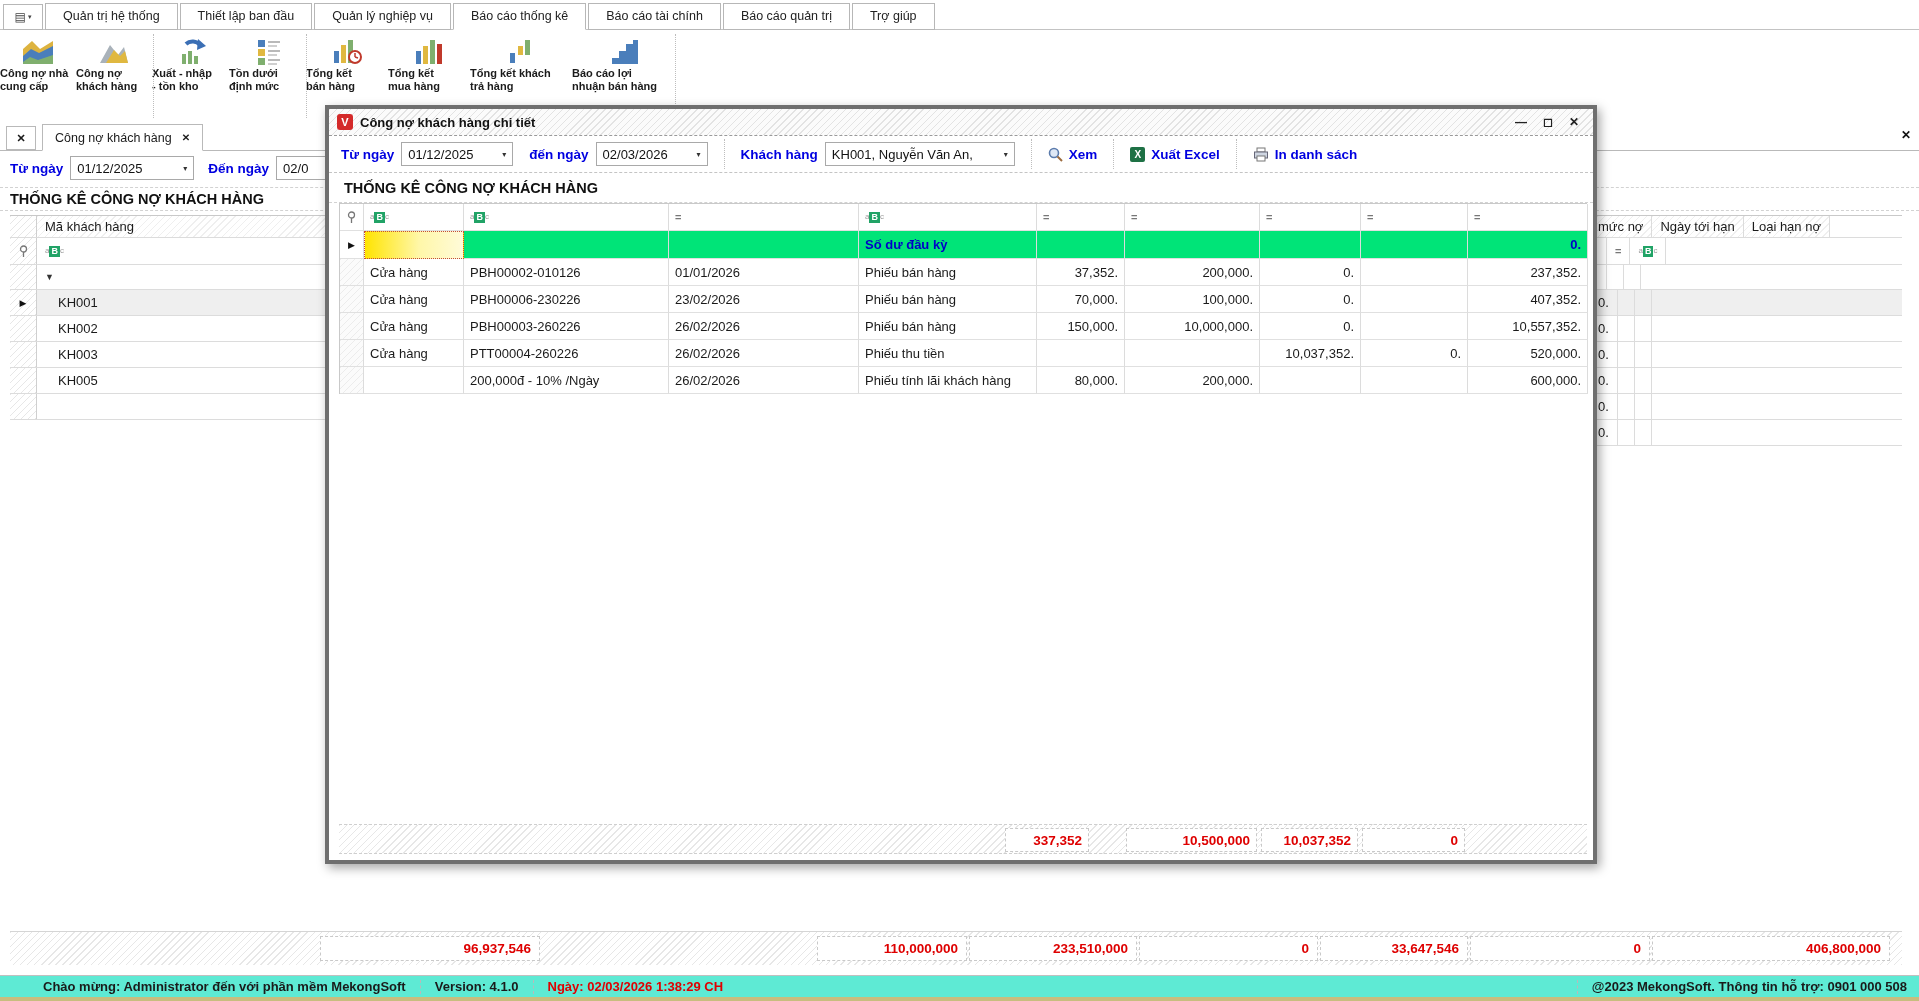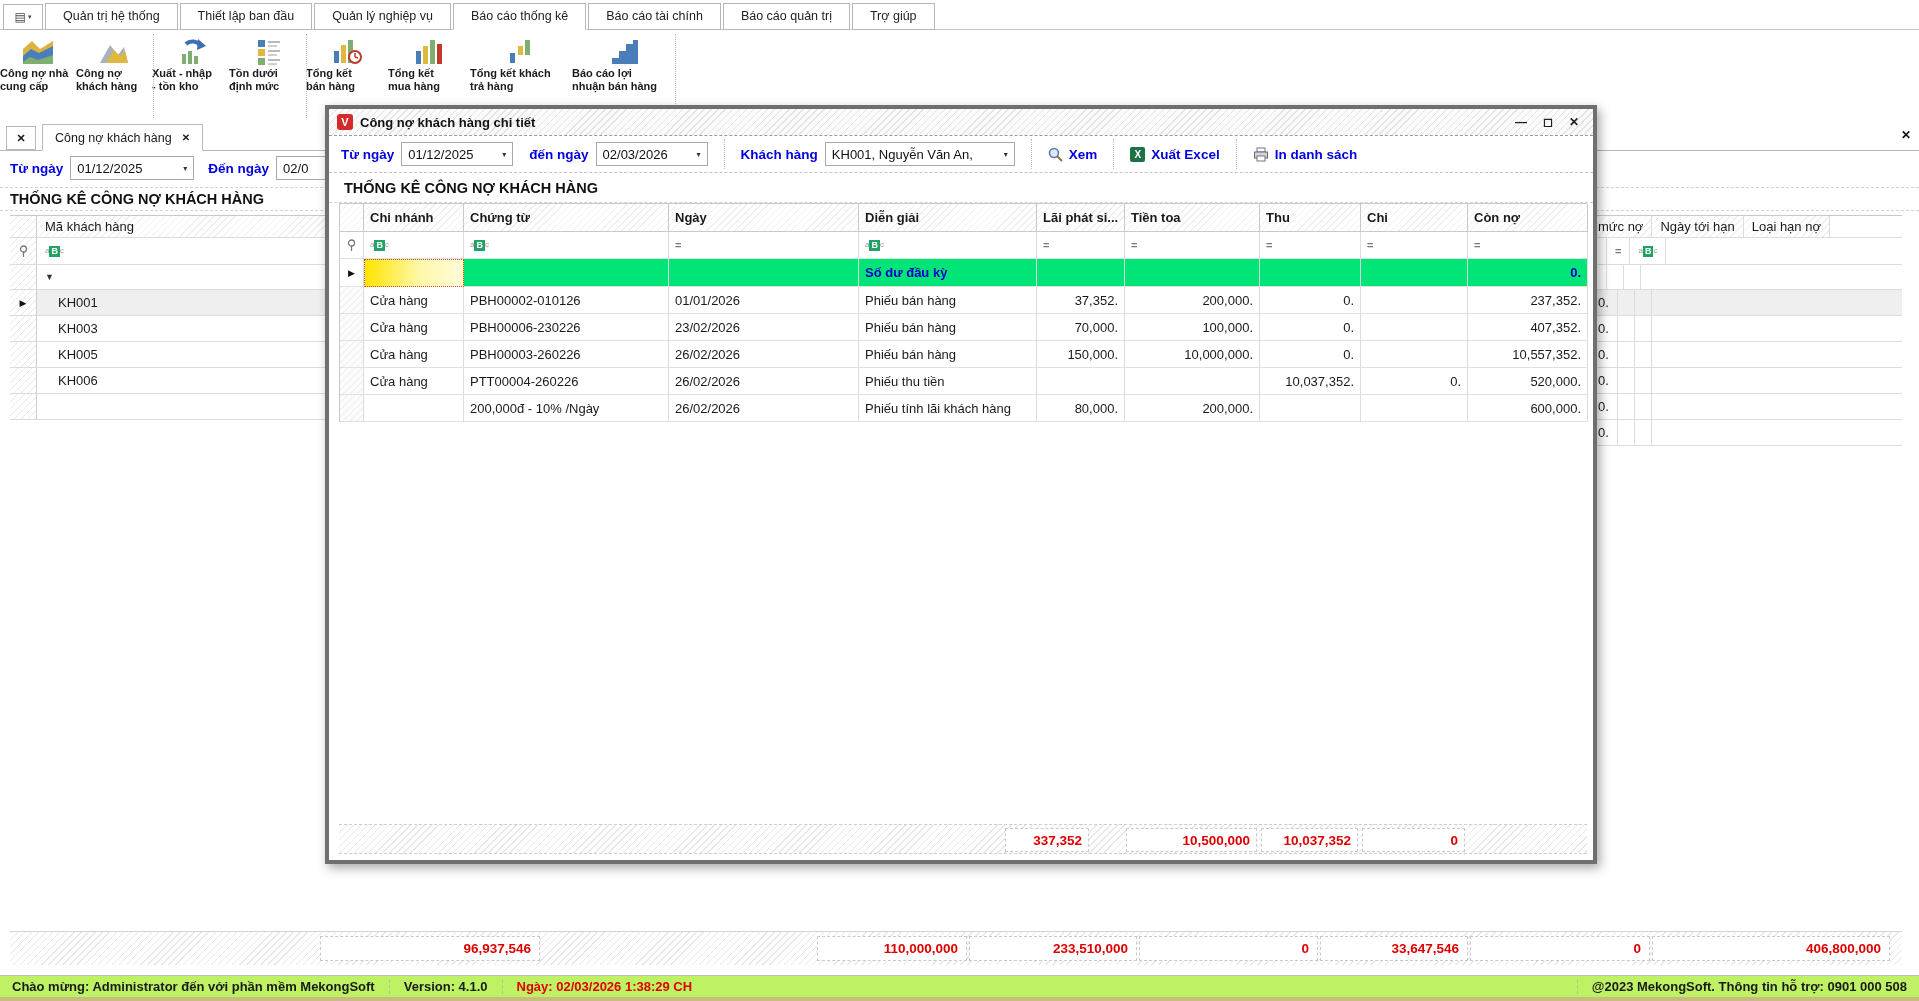--- a/index.html
+++ b/index.html
@@ -112,22 +112,22 @@
     border:1px dotted #c24b3a; }
   .rowarrow{ font-size:9px; color:#111; }
   .dfooter{ position:absolute; left:10px; top:715px; width:1248px; height:30px;
     background:repeating-linear-gradient(135deg,#e7e7e7 0 1px,#ffffff 1px 5px);
     border-top:1px dashed #cfcfcf; border-bottom:1px dashed #cfcfcf;}
   .fcell{ position:absolute; top:3px; height:24px; background:#fff; border:1px dashed #c9c9c9;
     color:#de0000; font-weight:bold; font-size:13.5px; display:flex; align-items:center;
     justify-content:flex-end; padding-right:6px; }
 
   
-  .statusbar{ position:absolute; left:0; right:0; top:975px; height:26px; background:#bef264;
-    border-top:1px solid #c0c0c0; }
+  .statusbar{ position:absolute; left:0; right:0; top:975px; height:26px; background:#5eead4;
+    border-top:1px solid #c0c0c0;padding-left:31px; }
   .statusrow{ height:21px; display:flex; align-items:center; padding:0 12px; gap:14px; }
   .statusrow .st{ font-weight:bold; font-size:13px; color:#1a1a1a; white-space:nowrap; }
   .statusrow .red{ color:#e00000; }
   .ssep{ height:14px; border-left:1px dashed #b9b9b9; }
   .khaki{ position:absolute; left:0; right:0; bottom:0; height:4px; background:#c8bd7e; }
 </style>
 </head>
 <body>
 
 <div class="app">
@@ -314,29 +314,29 @@
         </div>
       </div>
       <div class="row sel" style="height:26px">
         <div class="ind hatch">
             <span class="rowarrow">▶</span>
           </div>
         <div class="cell khcell">KH001</div>
       </div>
       <div class="row" style="height:26px">
         <div class="ind hatch"></div>
+        <div class="cell khcell">KH002</div>
+      </div>
+      <div class="row" style="height:26px">
+        <div class="ind hatch"></div>
         <div class="cell khcell">KH003</div>
       </div>
       <div class="row" style="height:26px">
         <div class="ind hatch"></div>
         <div class="cell khcell">KH005</div>
-      </div>
-      <div class="row" style="height:26px">
-        <div class="ind hatch"></div>
-        <div class="cell khcell">KH006</div>
       </div>
       <div class="row" style="height:26px">
         <div class="ind hatch"></div>
         <div class="cell"></div>
       </div>
     </div>
 
     <div class="bgt" style="left:1590px;width:312px">
       <div class="row hdr r3" style="height:22px">
         <div class="hatch-soft">mức nợ</div>
@@ -453,32 +453,20 @@
             <rect x="1.5" y="5" width="13" height="6" fill="#cfd6e2" stroke="#667"></rect>
             <rect x="4" y="9" width="8" height="5" fill="#fff" stroke="#777"></rect>
           </svg>
         <span>In danh sách</span>
       </span>
     </div>
 
     <div class="dheading">THỐNG KÊ CÔNG NỢ KHÁCH HÀNG</div>
 
     <div class="dgrid">
-      <div class="drow hd">
-        <div class="indc"></div>
-        <div>Chi nhánh</div>
-        <div>Chứng từ</div>
-        <div>Ngày</div>
-        <div>Diễn giải</div>
-        <div>Lãi phát si...</div>
-        <div>Tiền toa</div>
-        <div>Thu</div>
-        <div>Chi</div>
-        <div>Còn nợ</div>
-      </div>
       <div class="drow fl">
         <div class="indc">
           <svg width="9" height="13" viewBox="0 0 9 13">
               <circle cx="4.5" cy="4" r="3" fill="none" stroke="#777" stroke-width="1.3"></circle>
               <line x1="4.5" y1="7" x2="4.5" y2="12" stroke="#777" stroke-width="1.3"></line>
             </svg>
         </div>
         <div>
             <span class="abc">
               <span class="a">a</span>

